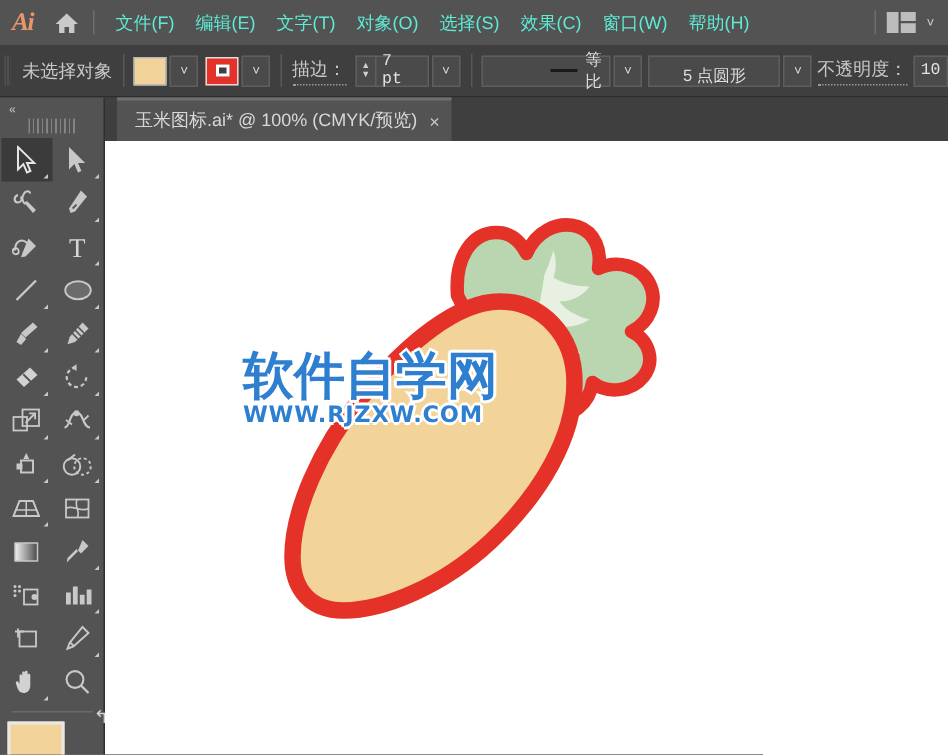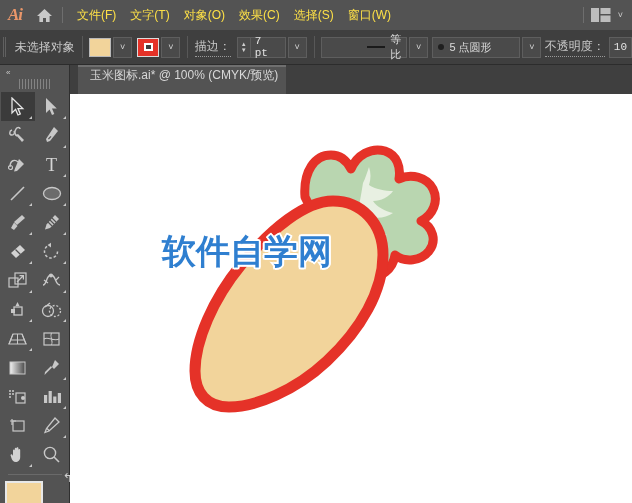--- a/index.html
+++ b/index.html
@@ -37,21 +37,21 @@
   .home-icon {
     width: 28px; height: 30px;
     display: flex; align-items: center; justify-content: center;
   }
   .menu-sep {
     width: 1px; height: 16px; background: #6e6e6e;
     margin: 0 7px 0 4px;
   }
   .menu-items { display: flex; align-items: center; }
   .menu-item {
-    color: #fde047; font-size: 12px;
+    color: #5eead4; font-size: 12px;
     padding: 4px 7px;
     white-space: nowrap;
     cursor: default;
   }
   .menubar-right {
     margin-left: auto;
     display: flex; align-items: center;
     padding-right: 6px;
   }
   .ws-icon { display: flex; margin-right: 4px; }
@@ -151,21 +151,21 @@
     position: absolute; left: 70px; top: 65px;
     width: 562px; height: 29px;
     background: #3f3f3f;
   }
   .doc-tab {
     position: absolute; left: 8px; top: 0;
     height: 29px; box-sizing: border-box;
     background: #535353;
     border-top: 2px solid #6f6f6f;
     display: flex; align-items: center;
-    padding: 0 8px 0 12px; gap: 8px; flex-direction: column;
+    padding: 0 8px 0 12px; gap: 8px;
   }
   .doc-tab-title { color: #d8d8d8; font-size: 12px; white-space: nowrap; }
   .tab-close { color: #c5c5c5; font-size: 12px; line-height: 1; }
 
   
   .toolbar {
     position: absolute; left: 0; top: 65px;
     width: 70px; height: 438px;
     background: #535353;
     border-right: 1px solid #2f2f2f;
@@ -270,25 +270,27 @@
       <span>Ai</span>
     </div>
     <div class="home-icon">
       <svg width="17" height="15" viewBox="0 0 17 15" aria-hidden="true">
         <path d="M8.5 1 L16 8 L13.6 8 L13.6 14 L10 14 L10 10 L7 10 L7 14 L3.4 14 L3.4 8 L1 8 Z" fill="#c9c9c9"></path>
       </svg>
     </div>
     <div class="menu-sep"></div>
     <div class="menu-items">
       <div class="menu-item">文件(F)</div>
+      <div class="menu-item">编辑(E)</div>
       <div class="menu-item">文字(T)</div>
       <div class="menu-item">对象(O)</div>
+      <div class="menu-item">选择(S)</div>
       <div class="menu-item">效果(C)</div>
-      <div class="menu-item">选择(S)</div>
       <div class="menu-item">窗口(W)</div>
+      <div class="menu-item">帮助(H)</div>
     </div>
     <div class="menubar-right">
       <div class="menu-sep"></div>
       <div class="ws-icon">
         <svg width="20" height="14" viewBox="0 0 20 14" aria-hidden="true">
           <rect x="0" y="0" width="8" height="14" fill="#bdbdbd"></rect>
           <rect x="9.5" y="0" width="10" height="6" fill="#bdbdbd"></rect>
           <rect x="9.5" y="7.5" width="10" height="6.5" fill="#bdbdbd"></rect>
         </svg>
       </div>
@@ -336,21 +338,21 @@
       <div class="combo" style="width:86px;padding-left:45px;">
         <div class="stroke-line"></div>
         <span>等比</span>
       </div>
       <div class="dd-btn">˅</div>
     </div>
 
     <div style="width:10px;"></div>
 
     <div class="cb-group">
-      <div class="combo" style="width:88px;">
+      <div class="combo" style="width:88px;flex-direction:column;">
         <div class="dot-cap"></div>
         <span>5 点圆形</span>
       </div>
       <div class="dd-btn">˅</div>
     </div>
 
     <div style="width:8px;"></div>
 
     <div class="cb-label dotted">不透明度：</div>
     <div class="num-field" style="width:26px;margin-left:4px;">10</div>
@@ -622,16 +624,17 @@
                  C228 152 206 190 172 222
                  C140 252 100 268 74 268
                  C52 268 40 254 40 232
                  C40 202 58 160 86 126
                  C116 90 150 62 178 62 Z" fill="#f2d49b" stroke="#e53228" stroke-width="11" stroke-linejoin="round"></path>
       </svg>
     </div>
 
     <div class="watermark">
       <div class="wm-main">软件自学网</div>
+      <div class="wm-sub">WWW.RJZXW.COM</div>
     </div>
 
   </div>
 </div>
 
 </body></html>

